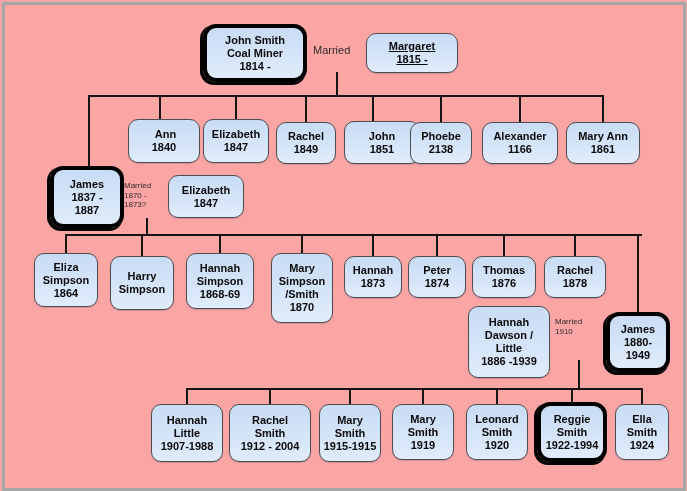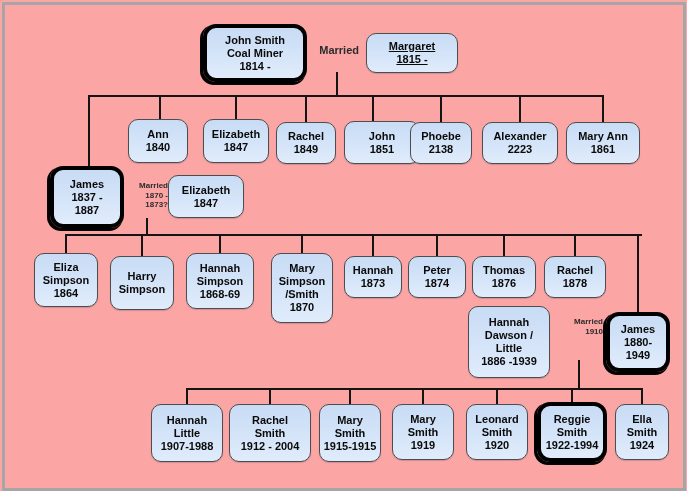--- a/index.html
+++ b/index.html
@@ -29,25 +29,24 @@
     white-space:pre-line;
     box-shadow:0 1px 1px rgba(60,80,110,0.25);
   }
   .node.strong{
     border:4px solid #000000;
     border-radius:13px;
     box-shadow:-2px 2px 0 1px #000000;
   }
   .mlabel{
     position:absolute;
-    text-align:right;
+    text-align:left;
     font-size:11px;line-height:12px;
     color:#2b2b2b;
     white-space:pre-line;
-    font-weight:bold;
   }
   .mlabel.small{
     font-size:8px;line-height:9.5px;
   }
   .cline{
     position:absolute;
     background:#141414;
   }
 </style>
 </head>
@@ -86,32 +85,32 @@
       <div class="cline" style="left: 496px; top: 388px; width: 2px; height: 16px;"></div>
       <div class="cline" style="left: 571px; top: 388px; width: 2px; height: 14px;"></div>
       <div class="cline" style="left: 641px; top: 388px; width: 2px; height: 16px;"></div>
     </div>
   <div id="nodes-layer">
       <div class="node strong" style="left: 203px; top: 24px; width: 104px; height: 58px;">John Smith
 Coal Miner
 1814  -</div>
       <div class="node" style="left: 366px; top: 33px; width: 92px; height: 40px; text-decoration: underline;">Margaret
 1815  -</div>
-      <div class="node" style="left: 128px; top: 119px; width: 60px; height: 44px;">Ann
+      <div class="node" style="left: 128px; top: 119px; width: 72px; height: 44px; text-align: right;">Ann
 1840</div>
       <div class="node" style="left: 203px; top: 119px; width: 66px; height: 44px;">Elizabeth
 1847</div>
       <div class="node" style="left: 276px; top: 122px; width: 60px; height: 42px;">Rachel
 1849</div>
       <div class="node" style="left: 344px; top: 121px; width: 76px; height: 43px;">John
 1851</div>
       <div class="node" style="left: 410px; top: 122px; width: 62px; height: 42px;">Phoebe
 2138</div>
       <div class="node" style="left: 482px; top: 122px; width: 76px; height: 42px;">Alexander
-2223</div>
+1166</div>
       <div class="node" style="left: 566px; top: 122px; width: 74px; height: 42px;">Mary Ann
 1861</div>
       <div class="node strong" style="left: 50px; top: 166px; width: 74px; height: 62px;">James
 1837 -
 1887</div>
       <div class="node" style="left: 168px; top: 175px; width: 76px; height: 43px;">Elizabeth
 1847</div>
       <div class="node" style="left: 34px; top: 253px; width: 64px; height: 54px;">Eliza
 Simpson
 1864</div>

